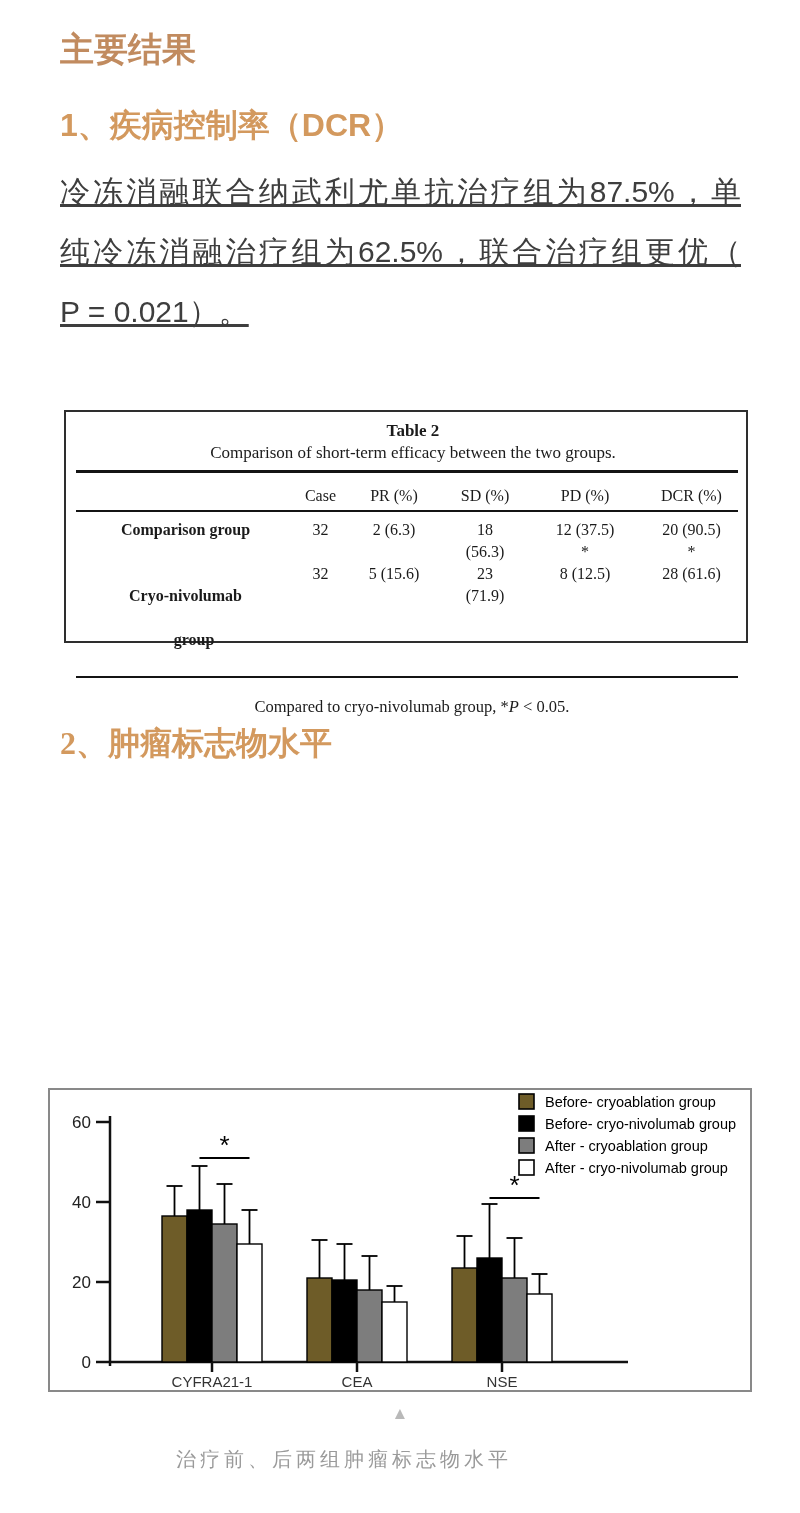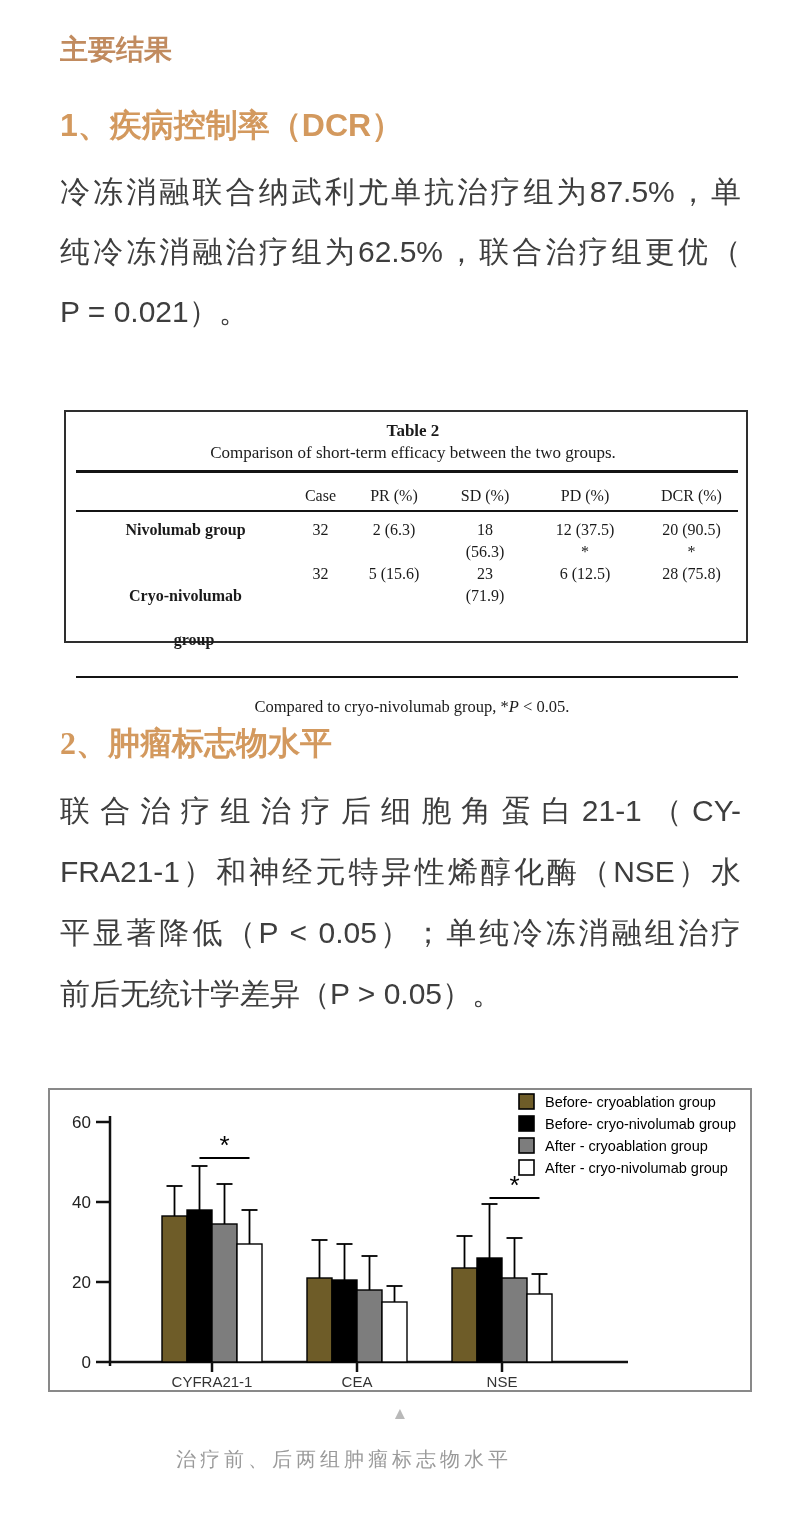--- a/index.html
+++ b/index.html
@@ -1,29 +1,29 @@
 <!DOCTYPE html>
 <html><head>
 <meta charset="utf-8">
 <style>
   html,body{margin:0;padding:0;background:#ffffff;}
   .page{position:relative;width:800px;height:1513px;background:#ffffff;overflow:hidden;
         font-family:"Liberation Sans",sans-serif;}
 
   .main-title{position:absolute;left:60px;top:28px;margin:0;
               font-family:"Liberation Serif",serif;font-weight:bold;
-              font-size:28px;line-height:44px;}
+              font-size:34px;line-height:44px;}
 
   .sec-heading{position:absolute;left:60px;margin:0;font-weight:bold;
                font-size:32px;line-height:38px;}
   .h1pos{top:106px;}
   .h2pos{top:724px;}
 
   .para{position:absolute;left:60px;width:681px;font-size:30px;color:#3e3e3e;}
-  .p1pos{top:162px;}
+  .p1pos{top:162px;text-decoration:underline;}
   .p2pos{top:780px;}
   .p1pos .pline{line-height:60px;}
   .p2pos .pline{line-height:61px;}
   .pline{white-space:nowrap;}
   .pline.j{white-space:normal;text-align:justify;text-align-last:justify;}
 
   
   .table-card{position:absolute;left:64px;top:410px;width:684px;height:233px;
               box-sizing:border-box;border:2px solid #2e2e2e;background:#fff;
               font-family:"Liberation Serif",serif;color:#1b1b1b;text-align:center;}
@@ -74,56 +74,50 @@
     <div class="t-grid t-head">
       <div></div>
       <div>Case</div>
       <div>PR (%)</div>
       <div>SD (%)</div>
       <div>PD (%)</div>
       <div>DCR (%)</div>
     </div>
     <div class="rule r2"></div>
     <div class="t-grid t-row1">
-      <div class="t-name">Nivolumab group</div>
+      <div class="t-name">Comparison group</div>
       <div>32</div>
       <div>2 (6.3)</div>
       <div>18
 (56.3)</div>
       <div>12 (37.5)
 *</div>
       <div>20 (90.5)
 *</div>
     </div>
     <div class="t-grid">
       <div>
         <div class="t-name">Cryo-nivolumab</div>
         <div class="t-name2">group</div>
       </div>
       <div>32</div>
       <div>5 (15.6)</div>
       <div>23
 (71.9)</div>
-      <div>6 (12.5)</div>
-      <div>28 (75.8)</div>
+      <div>8 (12.5)</div>
+      <div>28 (61.6)</div>
     </div>
     <div class="rule r3"></div>
     <div class="t-foot">
       <span>Compared to cryo-nivolumab group, *</span><span class="it">P</span><span> &lt; 0.05.</span>
     </div>
   </section>
 
   <h2 class="sec-heading h2pos" style="color: rgb(211, 153, 94); font-family: Liberation Serif, serif;">2、肿瘤标志物水平</h2>
 
-  <div class="para p2pos" style="color: rgb(62, 62, 62);">
-    <div class="pline j">联合治疗组治疗后细胞角蛋白21-1（CY-</div>
-    <div class="pline j">FRA21-1）和神经元特异性烯醇化酶（NSE）水</div>
-    <div class="pline j">平显著降低（P &lt; 0.05）；单纯冷冻消融组治疗</div>
-    <div class="pline">前后无统计学差异（P &gt; 0.05）。</div>
-  </div>
 
   <section class="chart-card">
     <svg id="chart" width="700" height="300" viewBox="0 0 700 300">
         <line x1="60" y1="26" x2="60" y2="276" stroke="#111" stroke-width="2.5"></line>
         <line x1="46" y1="272" x2="60" y2="272" stroke="#111" stroke-width="2.5"></line>
         <text x="41" y="278" text-anchor="end" font-size="17" fill="#222" font-family="&quot;Liberation Sans&quot;,sans-serif">0</text>
         <line x1="46" y1="192" x2="60" y2="192" stroke="#111" stroke-width="2.5"></line>
         <text x="41" y="198" text-anchor="end" font-size="17" fill="#222" font-family="&quot;Liberation Sans&quot;,sans-serif">20</text>
         <line x1="46" y1="112" x2="60" y2="112" stroke="#111" stroke-width="2.5"></line>
         <text x="41" y="118" text-anchor="end" font-size="17" fill="#222" font-family="&quot;Liberation Sans&quot;,sans-serif">40</text>

